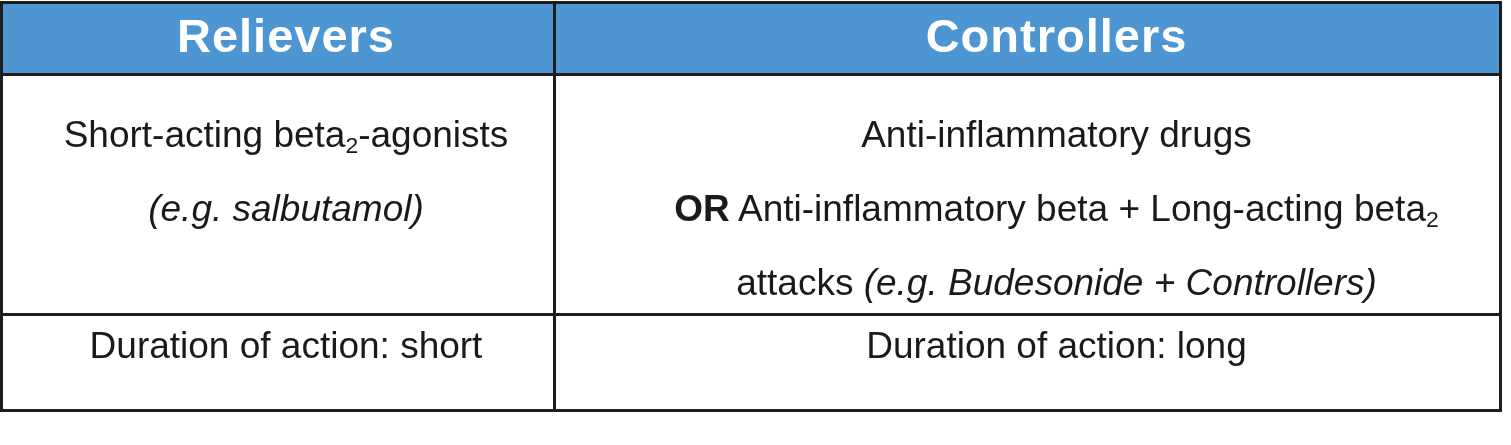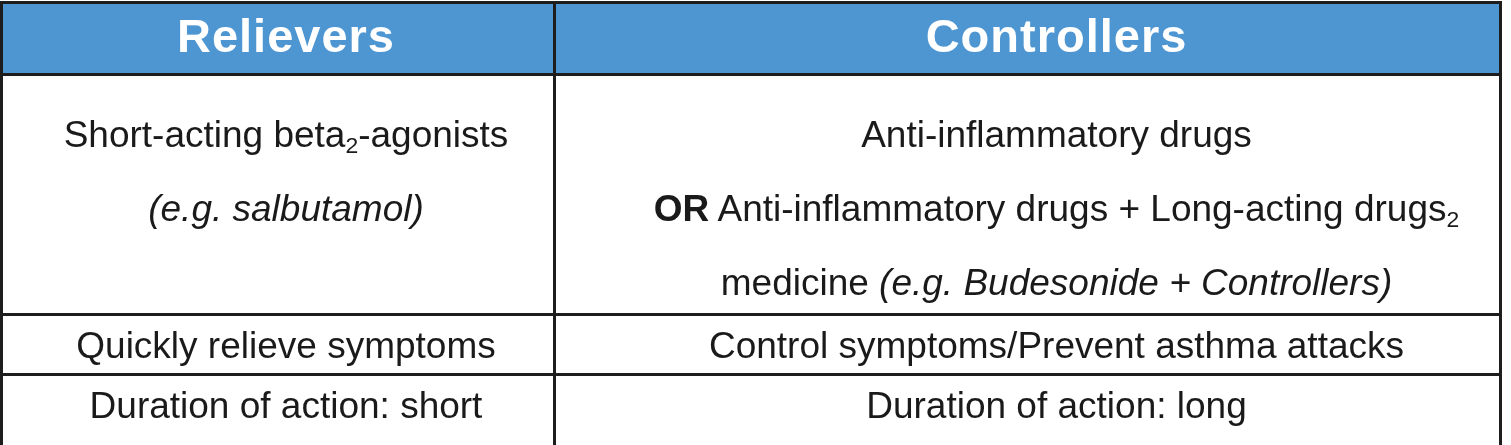--- a/index.html
+++ b/index.html
@@ -69,26 +69,22 @@
     </tr>
   </thead>
   <tbody>
     <tr class="r2">
       <td>
         <div class="line"><span>Short-acting beta</span><sub class="beta-sub">2</sub><span>-agonists</span></div>
         <div class="line italic">(e.g. salbutamol)</div>
       </td>
       <td class="ctrl">
         <div class="line">Anti-inflammatory drugs</div>
-        <div class="line"><span class="bold">OR</span><span> Anti-inflammatory drugs + Long-acting drugs</span><sub class="beta-sub">2</sub></div>
-        <div class="line"><span>medicine </span><span class="italic">(e.g. Budesonide + Controllers)</span></div>
+        <div class="line"><span class="bold">OR</span><span> Anti-inflammatory beta + Long-acting beta</span><sub class="beta-sub">2</sub></div>
+        <div class="line"><span>attacks </span><span class="italic">(e.g. Budesonide + Controllers)</span></div>
       </td>
-    </tr>
-    <tr class="r3">
-      <td>Quickly relieve symptoms</td>
-      <td class="ctrl">Control symptoms/Prevent asthma attacks</td>
     </tr>
     <tr class="r4">
       <td>Duration of action: short</td>
       <td class="ctrl">Duration of action: long</td>
     </tr>
   </tbody>
 </table>
 
 </body></html>

